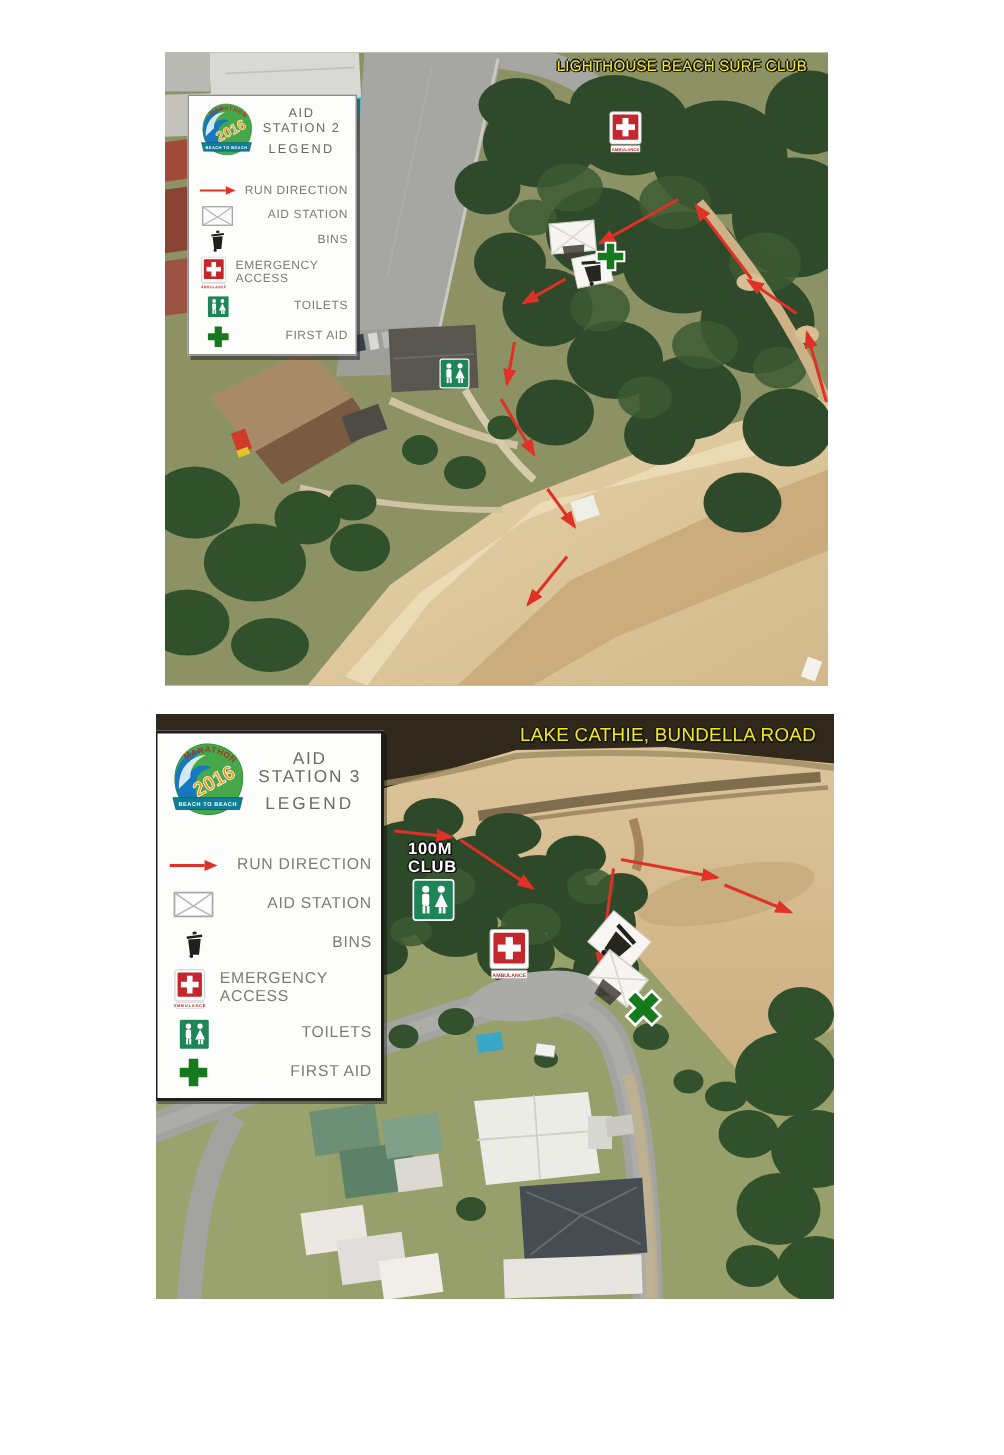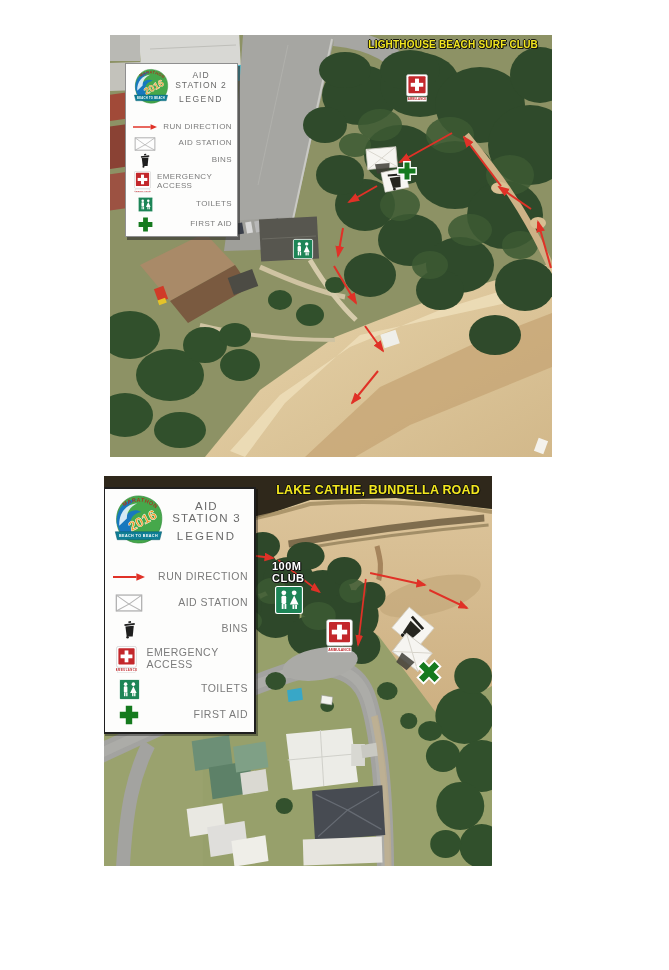--- a/index.html
+++ b/index.html
@@ -1,22 +1,22 @@
 <!DOCTYPE html>
 <html><head>
 <meta charset="utf-8">
 <style>
   html,body{margin:0;padding:0;}
   body{width:669px;height:970px;background:#ffffff;font-family:"Liberation Sans",sans-serif;position:relative;overflow:hidden;}
   .map-panel{position:absolute;overflow:hidden;background:#8d9265;}
   #map1{left:110px;top:35px;width:442px;height:422px;}
-  #map2{left:104px;top:476px;width:388px;height:390px;}
+  #map2{left:104px;top:476px;width:452px;height:390px;}
   .terrain,.arrows-svg{position:absolute;left:0;top:0;width:100%;height:100%;}
   .markers-layer{position:absolute;left:0;top:0;width:100%;height:100%;pointer-events:none;}
-  .map-title{position:absolute;font-weight:bold;color:#f3e71f;white-space:nowrap;letter-spacing:0.2px;
+  .map-title{position:absolute;font-weight:normal;color:#f3e71f;white-space:nowrap;letter-spacing:0.2px;
     text-shadow:1px 0 0 #15150f,-1px 0 0 #15150f,0 1px 0 #15150f,0 -1px 0 #15150f,1px 1px 0 #15150f;padding-left:48px;}
   #map1 .map-title{right:14px;top:4px;font-size:10px;}
   #map2 .map-title{right:12px;top:7px;font-size:12.5px;}
   
   .legend{position:absolute;background:#fdfdfc;z-index:5;box-sizing:border-box;}
   #map1 .legend{left:15px;top:28px;width:113px;height:174px;border:1px solid #8f8f8f;box-shadow:2px 3px 0 rgba(45,45,45,.6);padding:4px 5px 2px 6px;}
   #map2 .legend{left:-1px;top:11px;width:153px;height:247px;border:2px solid #1f1f1f;box-shadow:2px 2px 0 rgba(0,0,0,.35);padding:5px 6px 2px 7px;}
   .lhead{display:flex;align-items:center;}
   .lhead .ltitles{flex:1;text-align:center;color:#6a6a6a;}
   .legend-sm .lhead .lt1{font-size:8.5px;letter-spacing:1px;}

